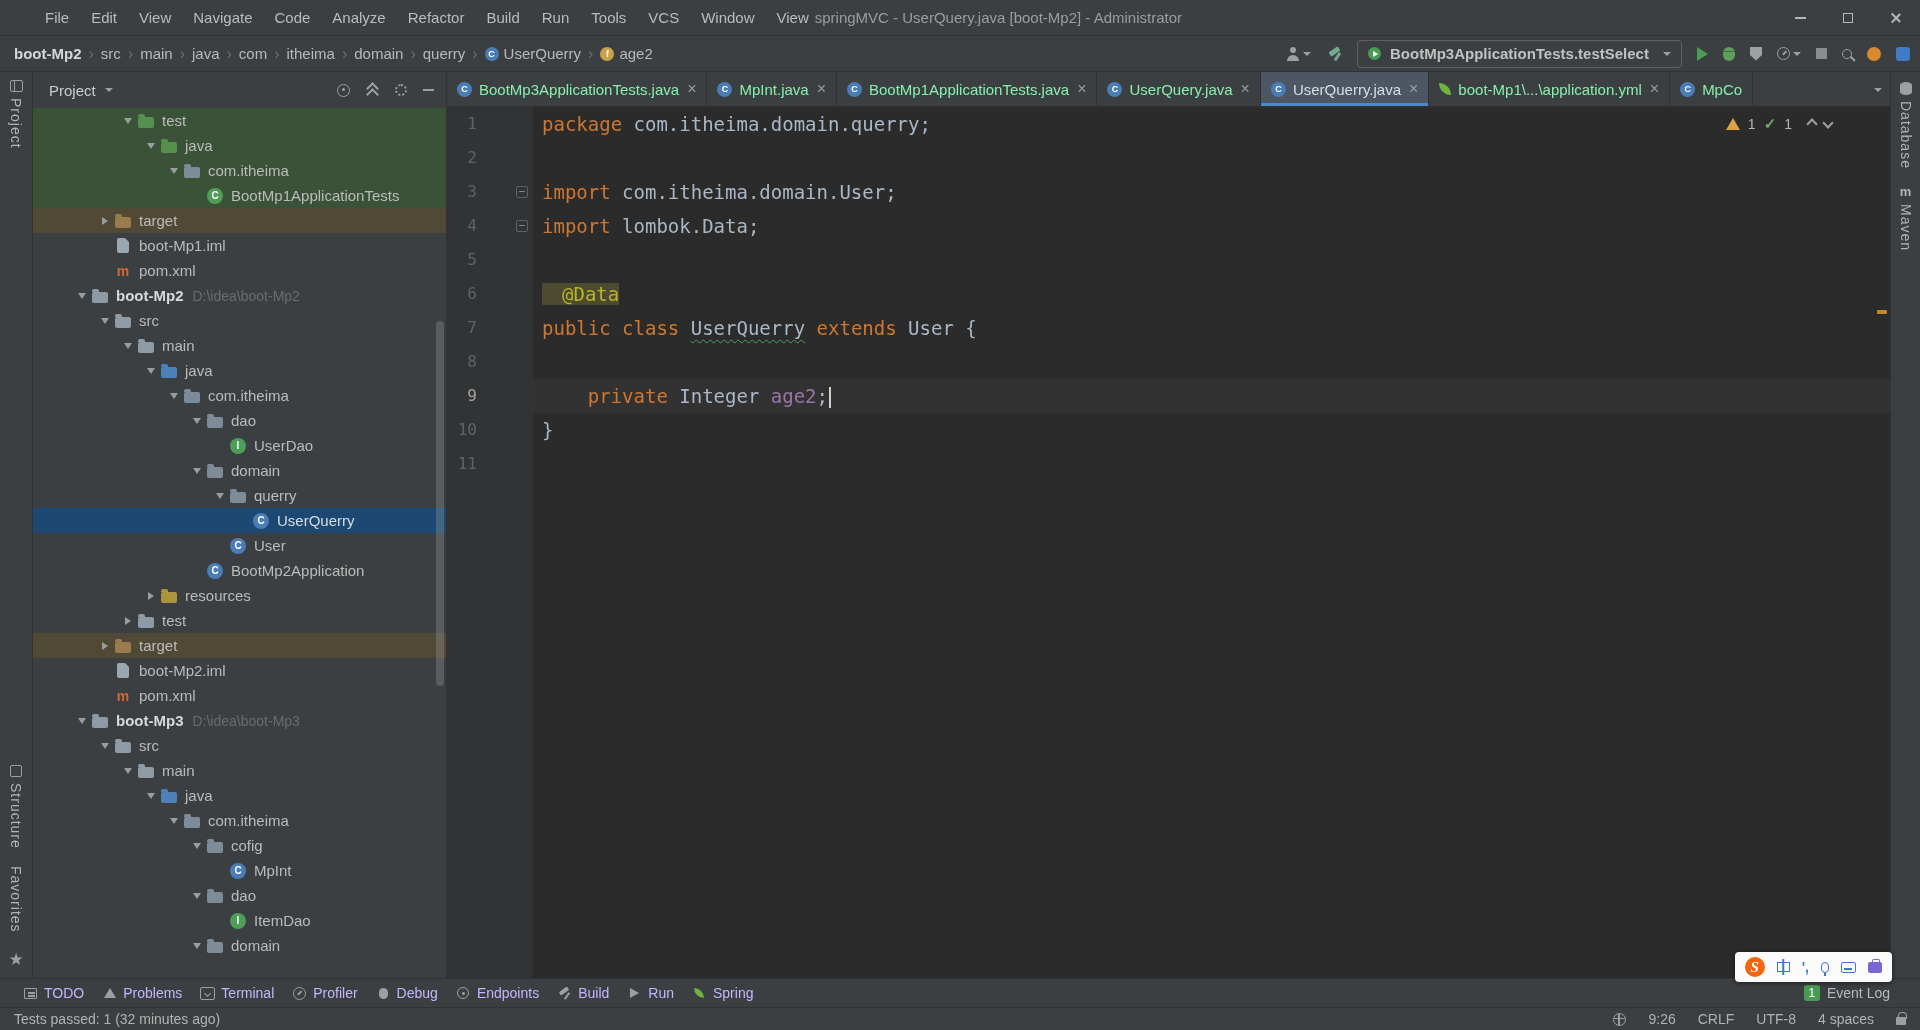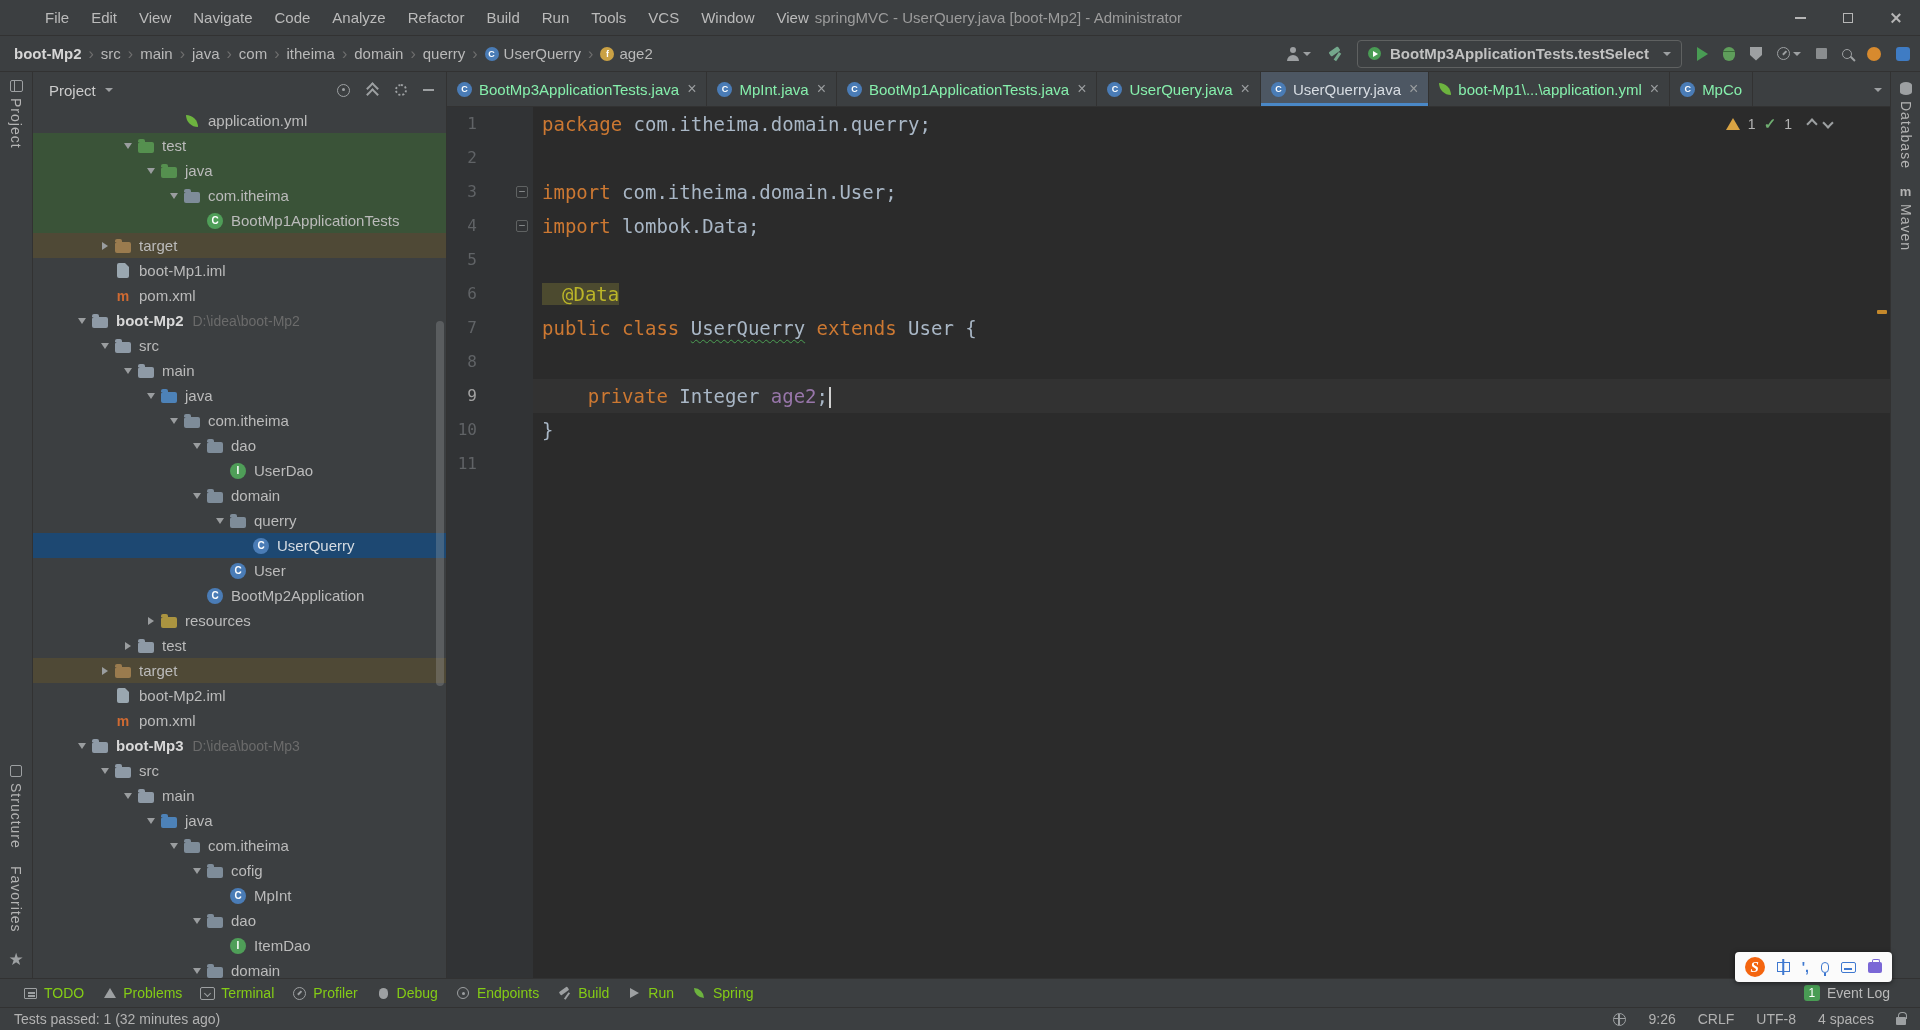--- a/index.html
+++ b/index.html
@@ -142,21 +142,21 @@
 .check-icon{color:#6fae71;font-size:15px;font-weight:bold;}
 .check-icon::before{content:"✓";}
 .insp-chev{width:8px;height:8px;border-left:2px solid #9da0a2;border-top:2px solid #9da0a2;display:inline-block;}
 .insp-chev.up{transform:rotate(45deg);margin-left:8px;}
 .insp-chev.down{transform:rotate(225deg);margin-top:-3px;}
 .stripe-mark{position:absolute;right:3px;top:238px;width:10px;height:4px;background:#c4882b;border-radius:1px;z-index:5;}
 
 
 .toolbar{position:absolute;left:0;right:0;bottom:23px;height:29px;background:#3c3f41;border-top:1px solid #323232;display:flex;align-items:center;padding:0 14px;font-size:14px;}
 .tw-items{display:flex;align-items:center;height:100%;}
-.tw-btn{display:flex;align-items:center;gap:6px;padding:0 9px;height:100%;color:#84cc16;}
+.tw-btn{display:flex;align-items:center;gap:6px;padding:0 9px;height:100%;color:#c4b5fd;}
 .mi{width:15px;height:15px;display:inline-flex;align-items:center;justify-content:center;position:relative;flex:none;}
 .mi-todo::before{content:"";width:11px;height:9px;border:1.5px solid #9da0a2;border-radius:1px;}
 .mi-todo::after{content:"";position:absolute;left:5px;top:6.5px;width:7px;height:1.5px;background:#9da0a2;box-shadow:0 3px 0 #9da0a2;}
 .mi-problems::before{content:"";border-left:6px solid transparent;border-right:6px solid transparent;border-bottom:10px solid #9da0a2;}
 .mi-terminal::before{content:"";width:13px;height:11px;border:1.5px solid #9da0a2;border-radius:2px;}
 .mi-terminal::after{content:"";position:absolute;left:4.5px;top:5px;width:4px;height:4px;border-left:1.5px solid #9da0a2;border-bottom:1.5px solid #9da0a2;transform:rotate(-45deg);}
 .mi-profiler::before{content:"";width:11px;height:11px;border:1.5px solid #9da0a2;border-radius:50%;}
 .mi-profiler::after{content:"";position:absolute;left:5px;top:6px;width:5px;height:1.5px;background:#9da0a2;transform:rotate(-45deg);}
 .mi-debug::before{content:"";width:9px;height:11px;background:#9da0a2;border-radius:5px;}
 .mi-endpoints::before{content:"";width:10px;height:10px;border:1.5px solid #9da0a2;border-radius:50%;}
@@ -335,27 +335,20 @@
       <span class="panel-title">Project</span>
       <span class="mini-caret"></span>
       <span class="panel-actions">
         <span class="pi pi-locate"></span>
         <span class="pi pi-collapse"></span>
         <span class="pi pi-gear"></span>
         <span class="pi pi-minus"></span>
       </span>
     </div>
     <div class="project-tree">
-        <div class="tree-row" style="padding-left: 132px;">
-          <span class="tree-chev"></span>
-          <span class="tree-icon">
-            <span class="i-leaf"></span>
-          </span>
-          <span class="tree-label">application.yml</span>
-        </div>
         <div class="tree-row row-green" style="padding-left: 86px;">
           <span class="tree-chev open"></span>
           <span class="tree-icon">
             <span class="i-folder f-test"></span>
           </span>
           <span class="tree-label">test</span>
         </div>
         <div class="tree-row row-green" style="padding-left: 109px;">
           <span class="tree-chev open"></span>
           <span class="tree-icon">

